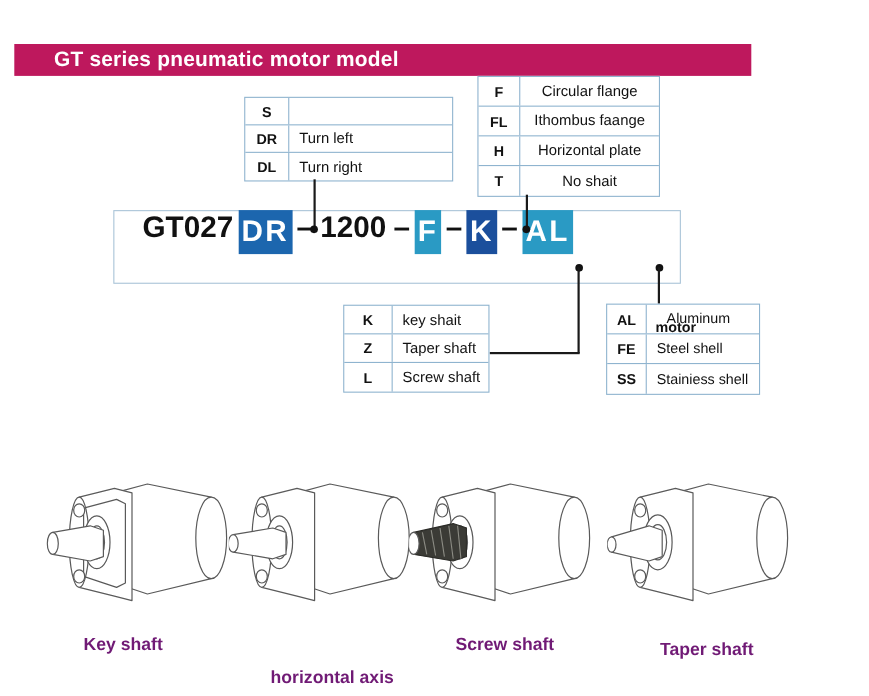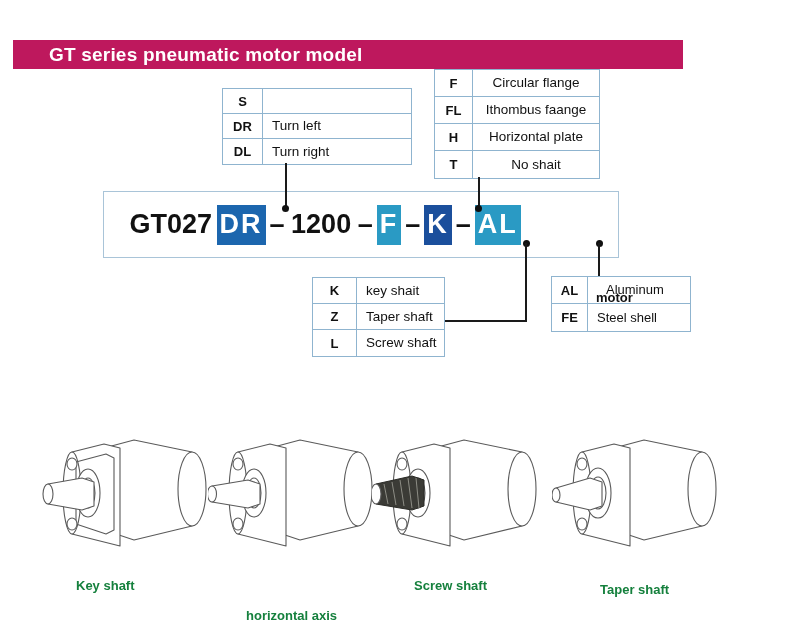--- a/index.html
+++ b/index.html
@@ -116,21 +116,21 @@
     background: #ffffff;
     box-sizing: border-box;
   }
   #model-string {
     position: absolute;
     left: 103px;
     top: 191px;
     width: 516px;
     height: 67px;
     display: flex;
-    align-items: center;
+    align-items: flex-start;
     padding-left: 23px;
     box-sizing: border-box;
     font-size: 27px;
     font-weight: bold;
     letter-spacing: 0px;
     color: #111;
   }
   .mchar {
     display: inline-block;
     padding: 0 3.5px;
@@ -165,23 +165,23 @@
     width: 175px;
     height: 150px;
   }
   #motor-1 { left: 42px;  top: 418px; }
   #motor-2 { left: 208px; top: 418px; }
   #motor-3 { left: 372px; top: 418px; }
   #motor-4 { left: 552px; top: 418px; }
 
   .caption {
     position: absolute;
-    font-size: 13px;
+    font-size: 16px;
     font-weight: bold;
-    color: #15803d;
+    color: #701a75;
     white-space: nowrap;
   }
   #caption-1 { left: 76px;  top: 578px; }
   #caption-2 { left: 246px; top: 608px; }
   #caption-3 { left: 414px; top: 578px; }
   #caption-4 { left: 600px; top: 582px; }
 </style>
 </head>
 <body>
 
@@ -269,20 +269,24 @@
   <div class="legend-table" id="table-shell">
     <div class="lrow">
       <div class="lcode">AL</div>
       <div class="ldesc">
         <span class="two-line">Aluminum</span>
       </div>
     </div>
     <div class="lrow">
       <div class="lcode">FE</div>
       <div class="ldesc">Steel shell</div>
+    </div>
+    <div class="lrow">
+      <div class="lcode">SS</div>
+      <div class="ldesc">Stainiess shell</div>
     </div>
   </div>
 
   <div style="position:absolute; left:596px; top:290px; font-size:13px; font-weight:bold;">motor</div>
 
   <svg class="motor" id="motor-1" viewBox="0 0 175 150">
     <g fill="#ffffff" stroke="#5a5a5a" stroke-width="1.1" stroke-linejoin="round">
       <path d="M62 30 L92 22 L150 34 L150 108 L92 122 L62 112 Z"></path>
       <ellipse cx="150" cy="71" rx="14" ry="37"></ellipse>
       <path d="M30 34 L62 26 L78 30 L78 128 L62 124 L30 116 Z"></path>

